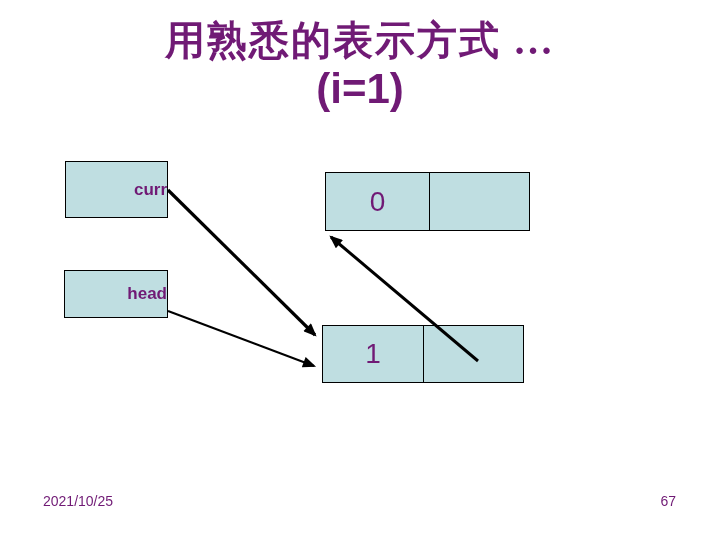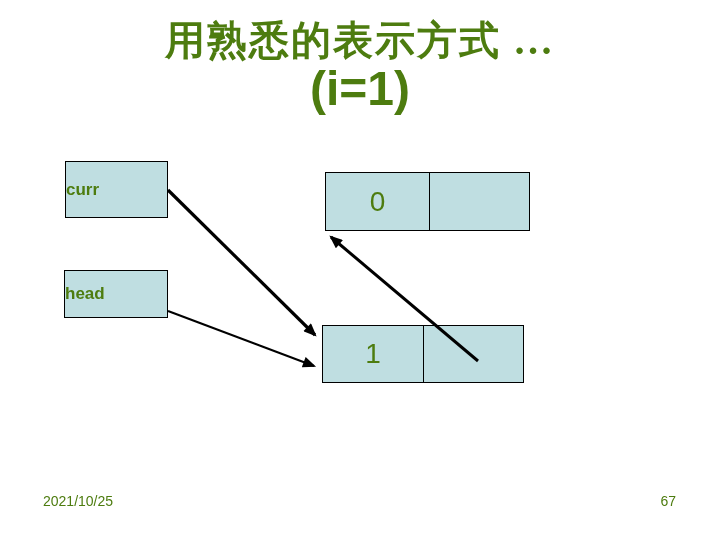--- a/index.html
+++ b/index.html
@@ -2,53 +2,53 @@
 <html><head>
 <meta charset="utf-8">
 <style>
   html, body { margin: 0; padding: 0; }
   .slide {
     position: relative;
     width: 720px;
     height: 540px;
     background: #ffffff;
     font-family: "Liberation Sans", sans-serif;
-    color: #4d7c0f;
+    color: #701a75;
     overflow: hidden;
   }
   
   .title-block {
     position: absolute;
     top: 16px;
     left: 0;
     width: 100%;
     text-align: center;
     font-weight: bold;
   }
   .title-line1 {
     font-family: "Liberation Serif", serif;
     font-size: 40px;
     line-height: 50px;
     letter-spacing: 2px;
     white-space: nowrap;
   }
   .title-line2 {
     font-family: "Liberation Sans", sans-serif;
-    font-size: 48px;
+    font-size: 42px;
     line-height: 46px;
   }
   
   .ptr-box {
     position: absolute;
     background: #bfdee1;
     border: 1px solid #000;
     box-sizing: border-box;
     display: flex;
     align-items: center;
-    justify-content: flex-start;
+    justify-content: flex-end;
     font-size: 17px;
     font-weight: bold;
   }
   .ptr-curr { left: 65px; top: 161px; width: 103px; height: 57px; }
   .ptr-head { left: 64px; top: 270px; width: 104px; height: 48px; }
   
   .node-box {
     position: absolute;
     background: #bfdee1;
     border: 1px solid #000;

